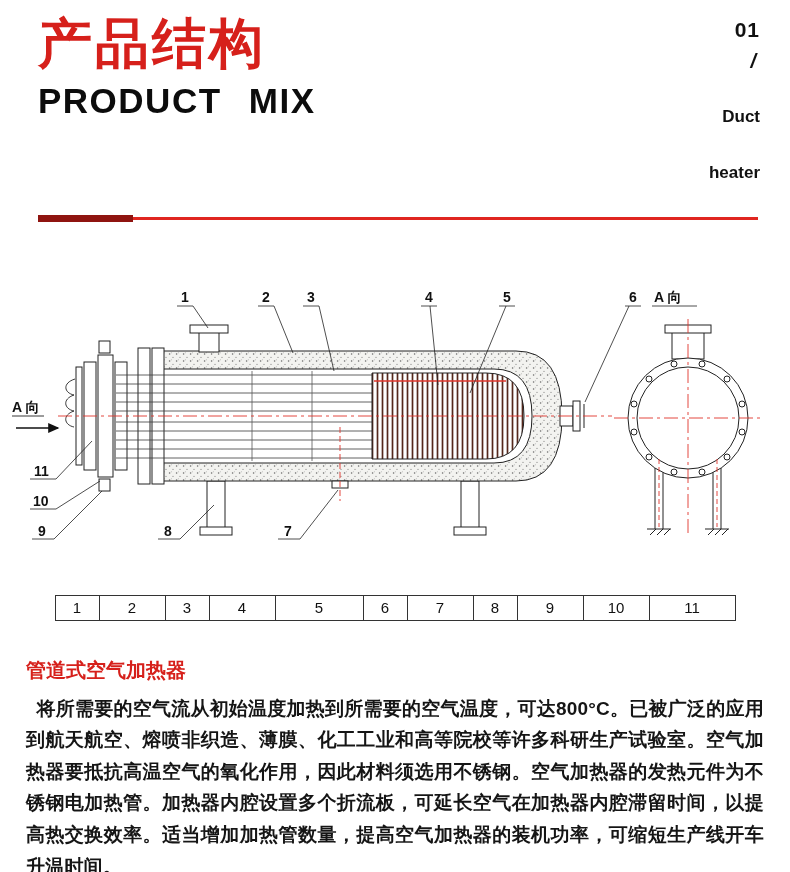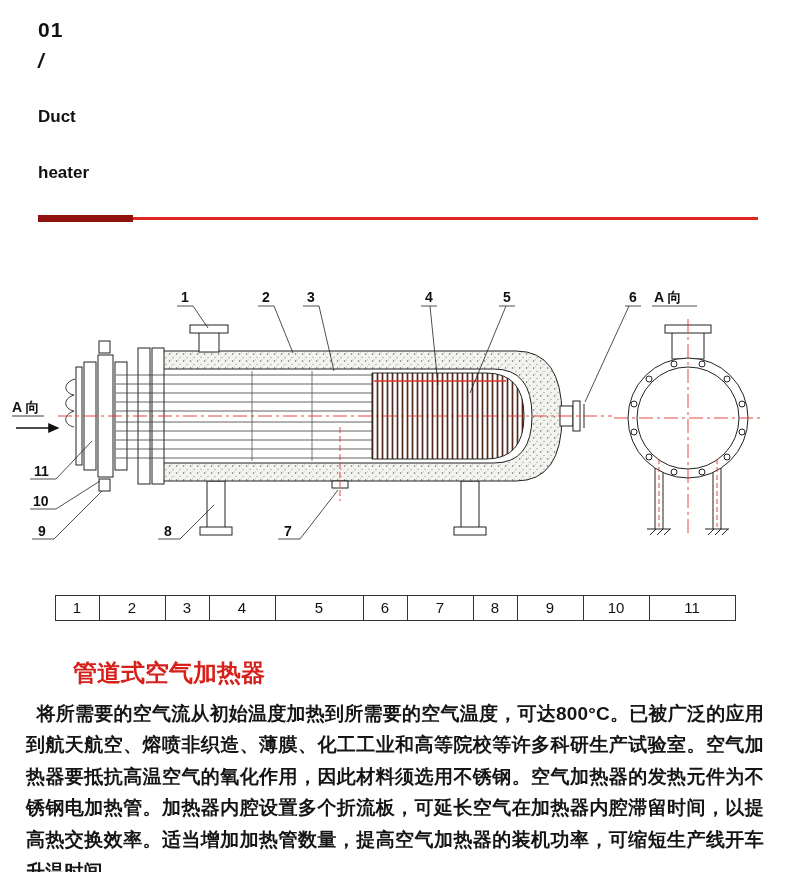--- a/index.html
+++ b/index.html
@@ -8,21 +8,21 @@
     width:790px; height:872px;
     font-family:"Liberation Sans","DejaVu Sans",sans-serif;
     color:#111;
   }
   .page { position:relative; width:790px; height:872px; overflow:hidden; background:#fff; }
 
   
   .header { display:flex; justify-content:space-between; padding:16px 30px 0 38px; }
   .title-cn { font-size:54px; font-weight:900; color:#d6201b; letter-spacing:3px; line-height:1.02; }
   .title-en { font-size:35px; font-weight:800; color:#0c0c0c; letter-spacing:1.5px; word-spacing:16px; margin-top:10px; }
-  .header-right { padding-top:2px; }
+  .header-right { text-align:right; padding-top:2px; }
   .page-num { font-size:21px; font-weight:700; letter-spacing:1px; }
   .slash { font-size:20px; font-style:italic; font-weight:600; margin:8px 4px 12px 0; }
   .cat-line { font-size:17px; font-weight:700; line-height:1.35;margin-top:33px; }
 
   
   .divider { position:relative; height:8px; margin:30px 32px 0 38px; }
   .divider-line { position:absolute; left:0; right:0; top:2px; height:3px; background:#e02620; }
   .divider-accent { position:absolute; left:0; top:0; width:95px; height:7px; background:#8f1410; }
 
   
@@ -30,29 +30,33 @@
   .diagram text { font-family:"Liberation Sans","DejaVu Sans",sans-serif; }
 
   
   .parts-table { border-collapse:collapse; table-layout:fixed; width:680px; margin:20px auto 0; text-align:center; }
   .parts-table td { border:1px solid #333; padding:2px 0; }
   tr.num-row td { height:25px; font-size:15px; font-weight:400; }
   tr.name-row td { height:27px; font-size:14.5px; font-weight:700; }
 
   
   .desc { padding:36px 26px 0 26px; }
-  .desc-heading { color:#d6201b; font-size:24px; font-weight:800; margin-bottom:9px;margin-left:47px; }
+  .desc-heading { color:#d6201b; font-size:20px; font-weight:800; margin-bottom:9px; }
   .desc-body { font-size:19px; font-weight:600; line-height:1.66; text-align:justify; text-indent:0.55em; letter-spacing:0.2px; color:#151515; }
 </style>
 </head>
 <body>
 
 <div class="page">
 
   <div class="header">
+    <div class="header-left">
+      <div class="title-cn">产品结构</div>
+      <div class="title-en">PRODUCT MIX</div>
+    </div>
     <div class="header-right">
       <div class="page-num">01</div>
       <div class="slash">/</div>
       <div class="cat-line">Duct</div>
       <div class="cat-line">heater</div>
     </div>
   </div>
 
   <div class="divider">
     <span class="divider-line"></span>

